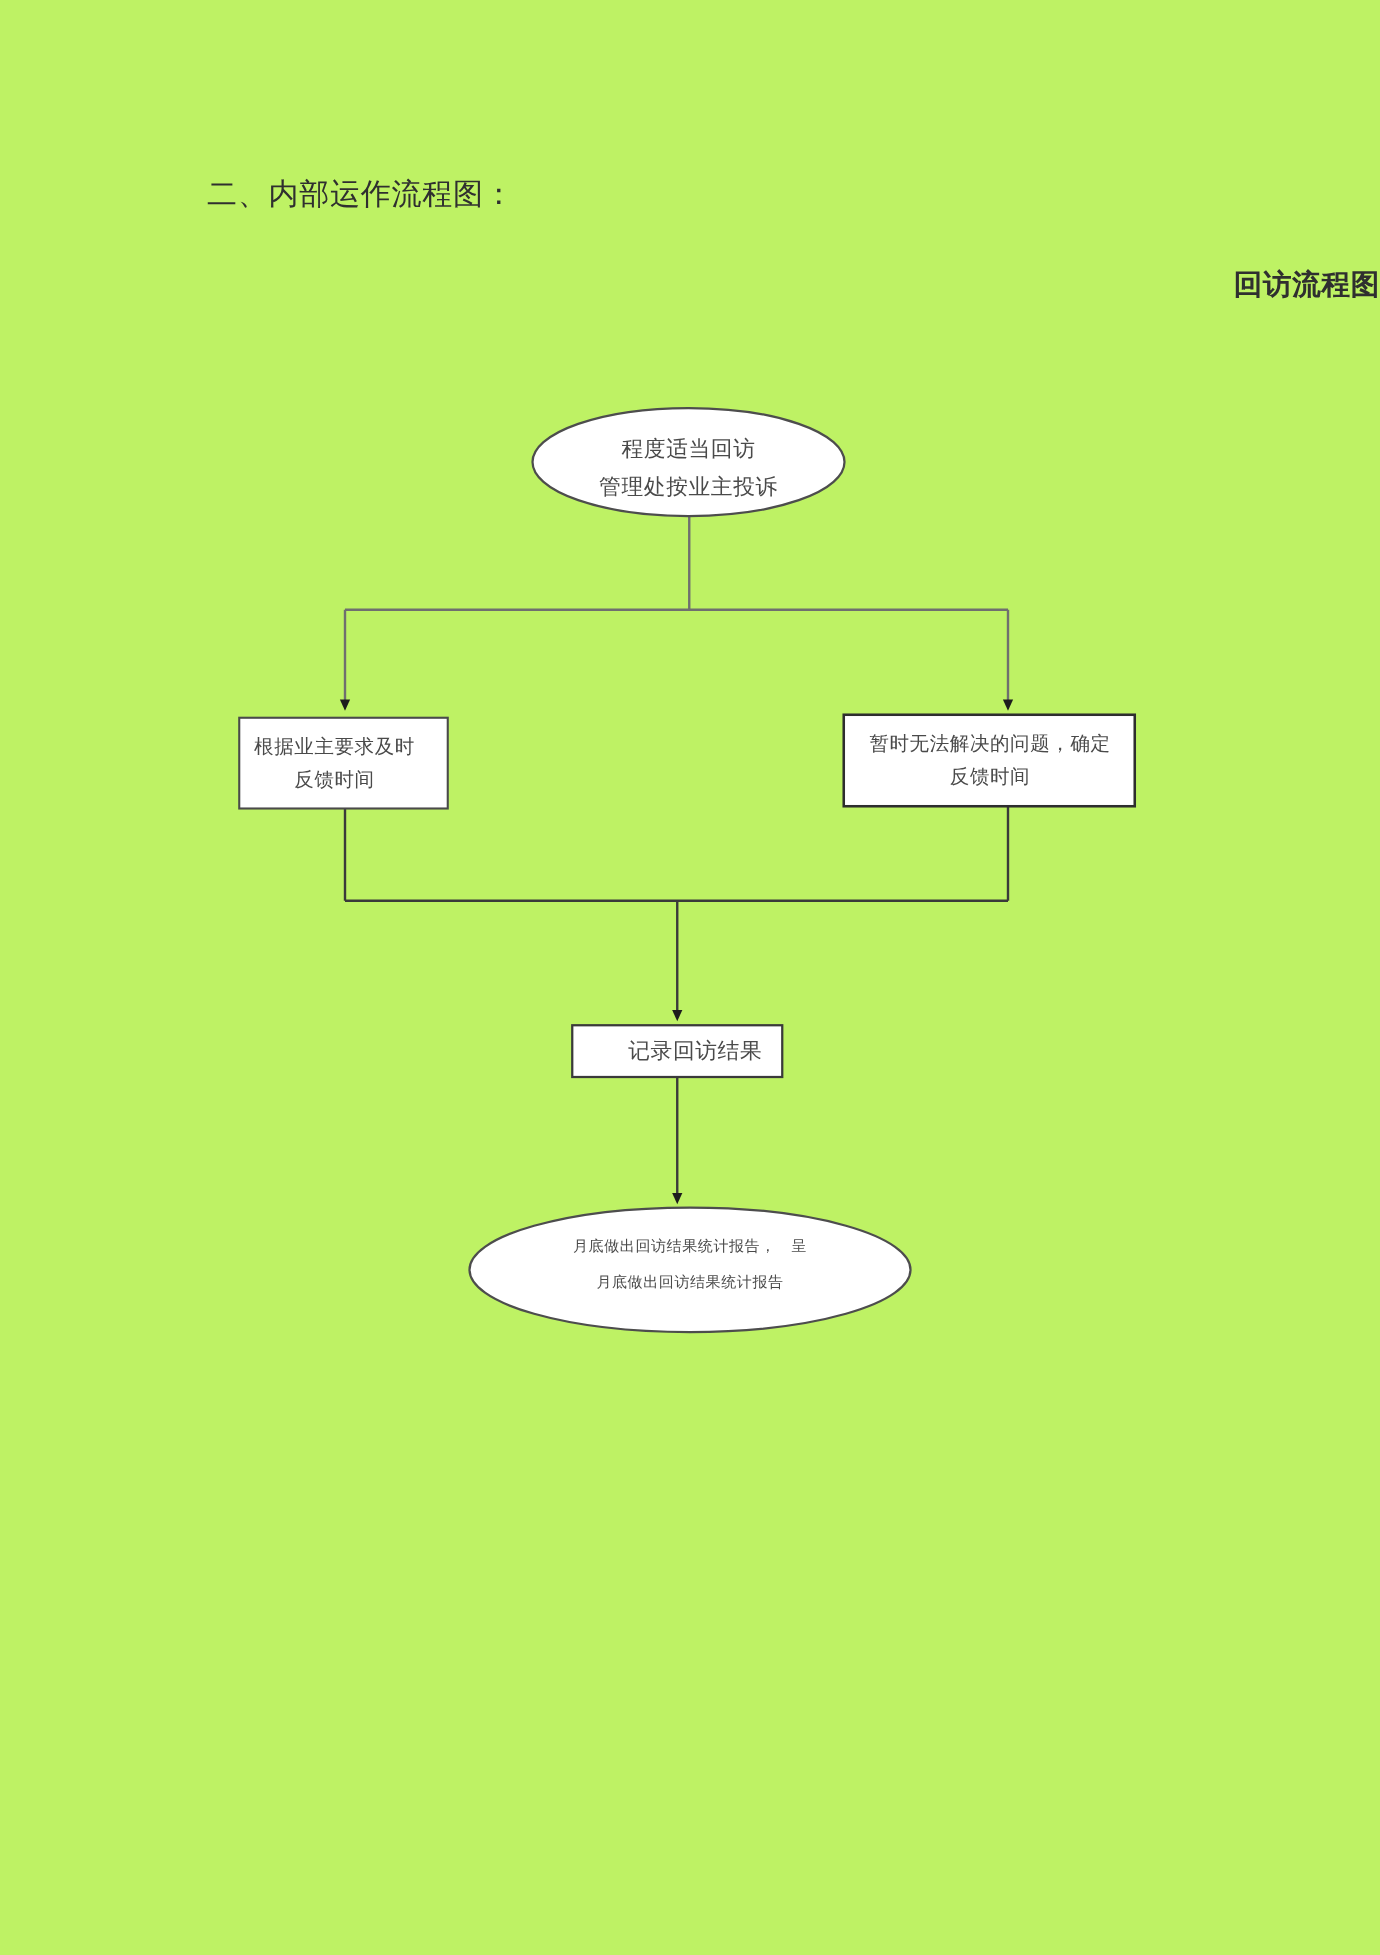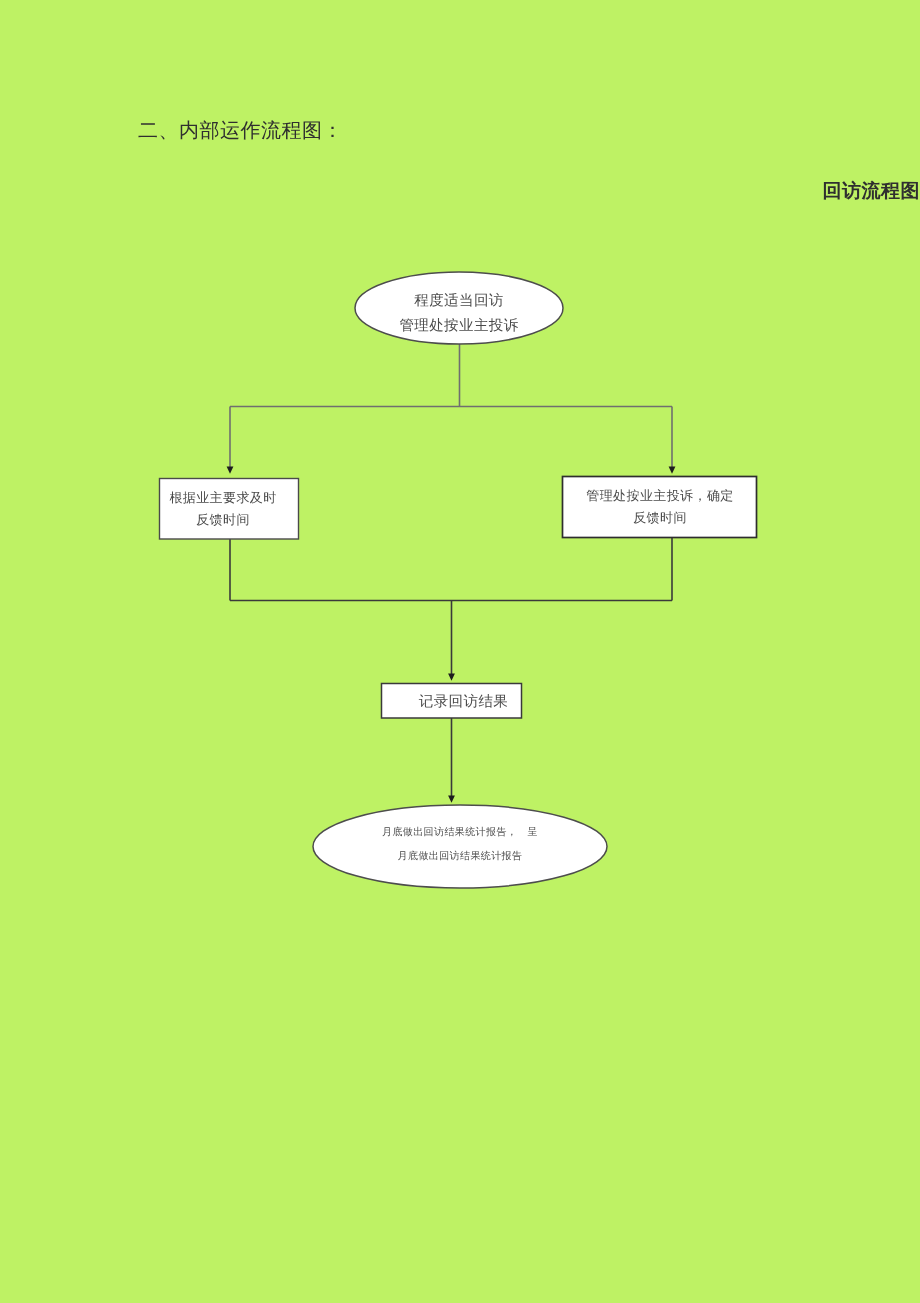--- a/index.html
+++ b/index.html
@@ -153,21 +153,21 @@
     <span class="ln">程度适当回访</span>
     <span class="ln">管理处按业主投诉</span>
   </div>
 
   <div class="node-label lbl-left">
     <span class="ln">根据业主要求及时</span>
     <span class="ln">反馈时间</span>
   </div>
 
   <div class="node-label lbl-right">
-    <span class="ln">管理处按业主投诉，确定</span>
+    <span class="ln">暂时无法解决的问题，确定</span>
     <span class="ln">反馈时间</span>
   </div>
 
   <div class="node-label lbl-record">
     <span class="ln">记录回访结果</span>
   </div>
 
   <div class="node-label lbl-end">
     <span class="ln">月底做出回访结果统计报告，　呈</span>
     <span class="ln">月底做出回访结果统计报告</span>

